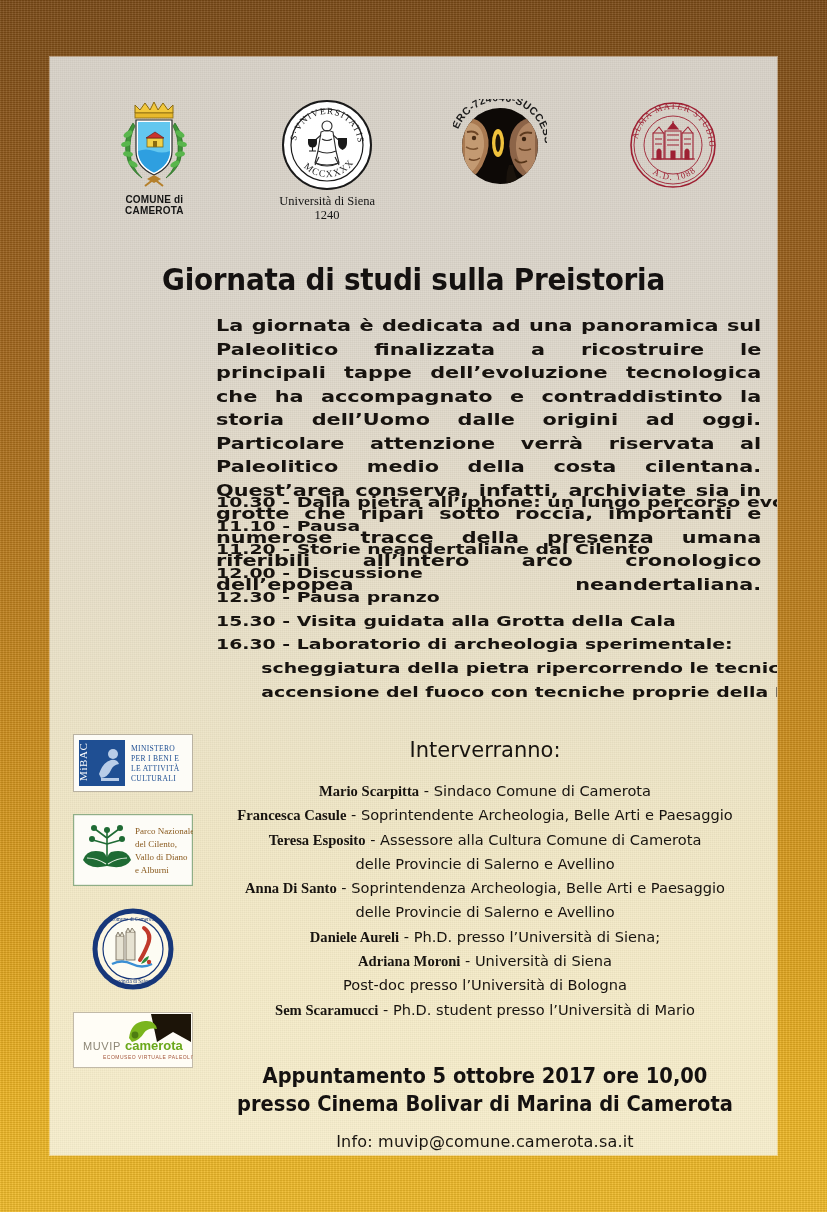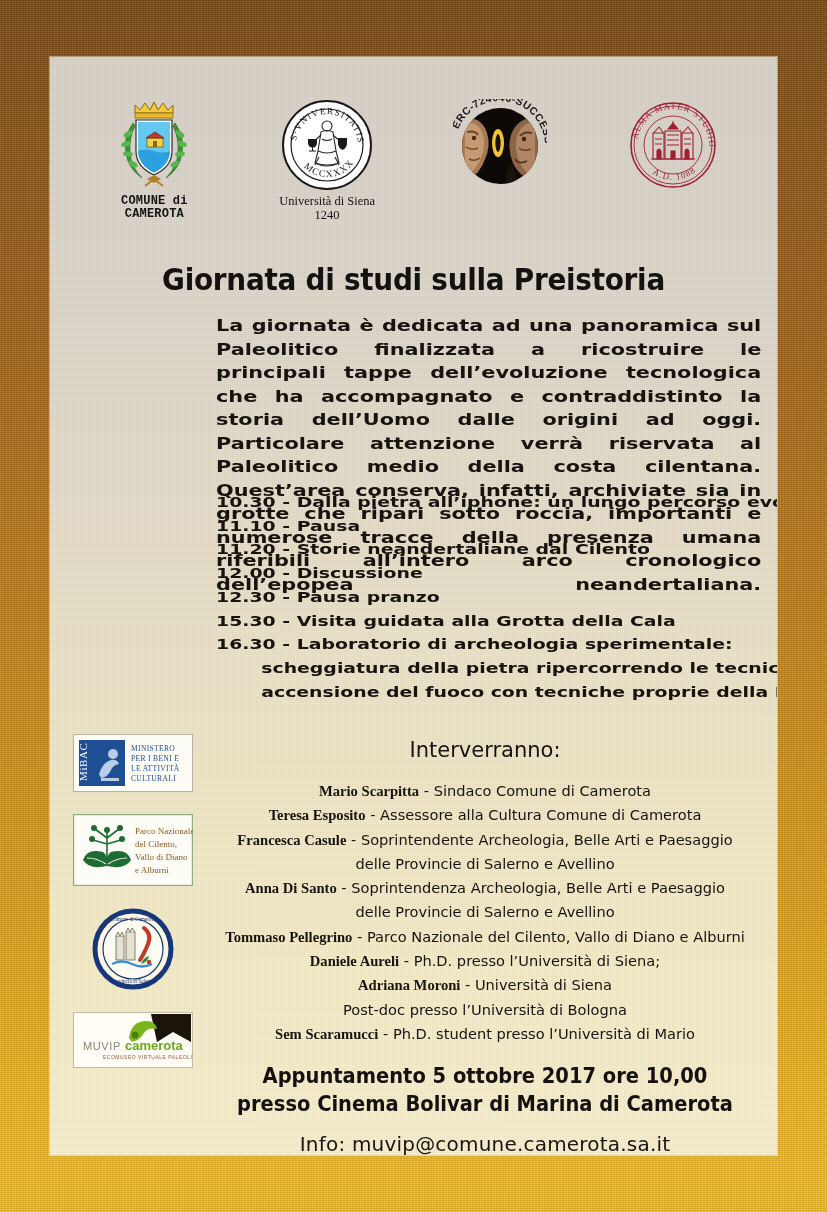--- a/index.html
+++ b/index.html
@@ -98,23 +98,23 @@
     align-items: center;
     width: 150px;
   }
   .logo-caption {
     text-align: center;
     color: #141414;
     margin-top: 4px;
     line-height: 1.08;
   }
   .cap-comune {
-    font-family: Liberation Mono, monospace;
+    font-family: Liberation Sans, sans-serif;
     font-weight: bold;
-    font-size: 12px;
+    font-size: 10px;
     letter-spacing: 0.2px;
   }
   .cap-siena {
     font-family: "Liberation Serif", serif;
     font-size: 12.5px;
   }
 
   
   .title {
     position: absolute;
@@ -230,21 +230,21 @@
     color: #141110;
     transform: scaleX(0.95);
   }
   .info-line {
     position: absolute;
     top: 1075px;
     left: 155px;
     width: 560px;
     text-align: center;
     font-family: "DejaVu Sans", sans-serif;
-    font-size: 20px;
+    font-size: 16px;
     letter-spacing: 0.2px;
     color: #18140f;
   }
 
   svg { display: block; }
 </style>
 </head>
 <body>
 
 <div class="poster">
@@ -499,26 +499,25 @@
           <text x="52" y="38" font-family="&quot;Liberation Sans&quot;, sans-serif" font-size="13" font-weight="bold" fill="#6aa81a">camerota</text>
           <text x="30" y="47" font-family="&quot;Liberation Sans&quot;, sans-serif" font-size="5" fill="#a3553a" letter-spacing="0.5">ECOMUSEO VIRTUALE PALEOLITICO</text>
         </svg>
       </div>
     </div>
 
     <div class="speakers">
       <div class="speakers-heading">Interverranno:</div>
       <div id="speakers-list">
             <div class="speaker-line"><span class="nm">Mario Scarpitta</span><span class="rl"> - Sindaco  Comune di Camerota</span></div>
+            <div class="speaker-line"><span class="nm">Francesca Casule</span><span class="rl"> - Soprintendente Archeologia, Belle Arti e Paesaggio</span></div>
             <div class="speaker-line"><span class="nm">Teresa Esposito</span><span class="rl"> - Assessore alla Cultura Comune di Camerota</span></div>
-            <div class="speaker-line"><span class="nm">Francesca Casule</span><span class="rl"> - Soprintendente Archeologia, Belle Arti e Paesaggio</span></div>
             <div class="speaker-cont">delle Provincie di Salerno e Avellino</div>
             <div class="speaker-line"><span class="nm">Anna Di Santo</span><span class="rl"> - Soprintendenza Archeologia, Belle Arti e Paesaggio</span></div>
             <div class="speaker-cont">delle Provincie di Salerno e Avellino</div>
-            <div class="speaker-line"><span class="nm">Tommaso Pellegrino</span><span class="rl"> - Parco Nazionale del Cilento, Vallo di Diano e Alburni</span></div>
             <div class="speaker-line"><span class="nm">Daniele Aureli</span><span class="rl"> - Ph.D. presso l’Università di Siena;</span></div>
             <div class="speaker-line"><span class="nm">Adriana Moroni</span><span class="rl"> - Università di Siena</span></div>
             <div class="speaker-cont">Post-doc presso l’Università di Bologna</div>
             <div class="speaker-line"><span class="nm">Sem Scaramucci</span><span class="rl"> - Ph.D. student presso l’Università di Mario</span></div>
           </div>
     </div>
 
     <div class="appointment">
       <div>Appuntamento 5 ottobre 2017 ore 10,00</div>
       <div>presso Cinema Bolivar di Marina di Camerota</div>

